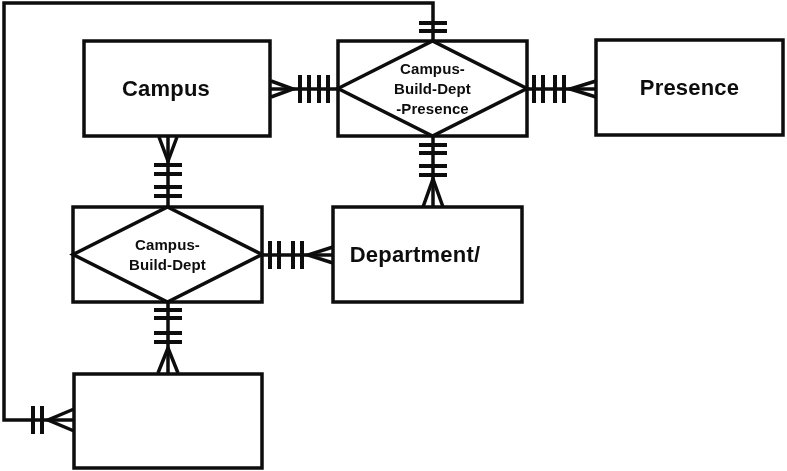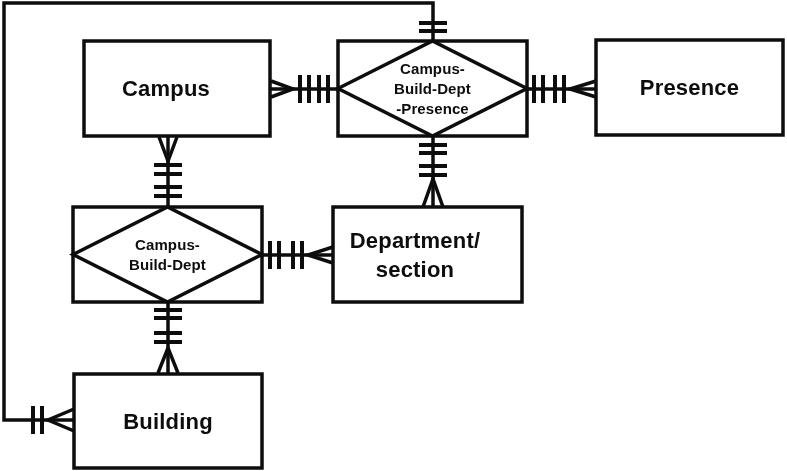--- a/index.html
+++ b/index.html
@@ -115,26 +115,22 @@
   <div class="lbl entity-lbl" style="left:84px;top:41px;width:164px;height:95px;">
     <span>Campus</span>
   </div>
 
   <div class="lbl entity-lbl" style="left:596px;top:40px;width:187px;height:95px;">
     <span>Presence</span>
   </div>
 
   <div class="lbl entity-lbl" style="left:333px;top:207px;width:164px;height:95px;">
     <span>Department/</span>
-    <span>section</span>
   </div>
 
-  <div class="lbl entity-lbl" style="left:74px;top:374px;width:188px;height:94px;">
-    <span>Building</span>
-  </div>
 
   <div class="lbl rel-lbl" style="left:338px;top:41px;width:189px;height:95px;">
     <span>Campus-</span>
     <span>Build-Dept</span>
     <span>-Presence</span>
   </div>
 
   <div class="lbl rel-lbl" style="left:73px;top:207px;width:189px;height:95px;">
     <span>Campus-</span>
     <span>Build-Dept</span>

